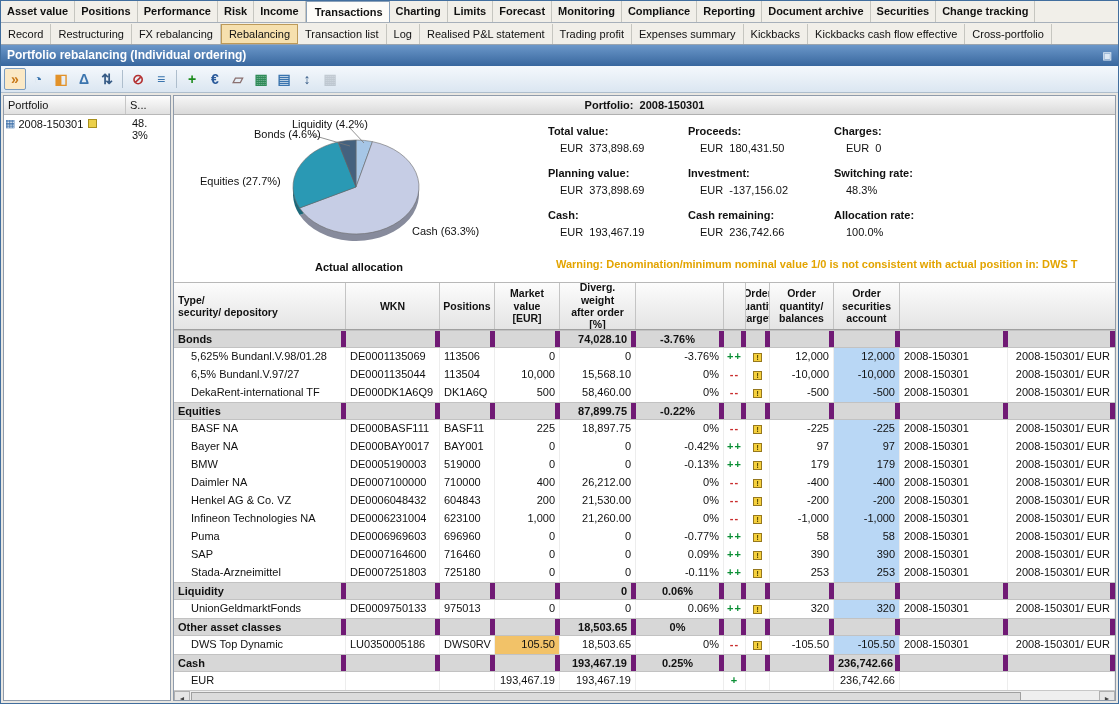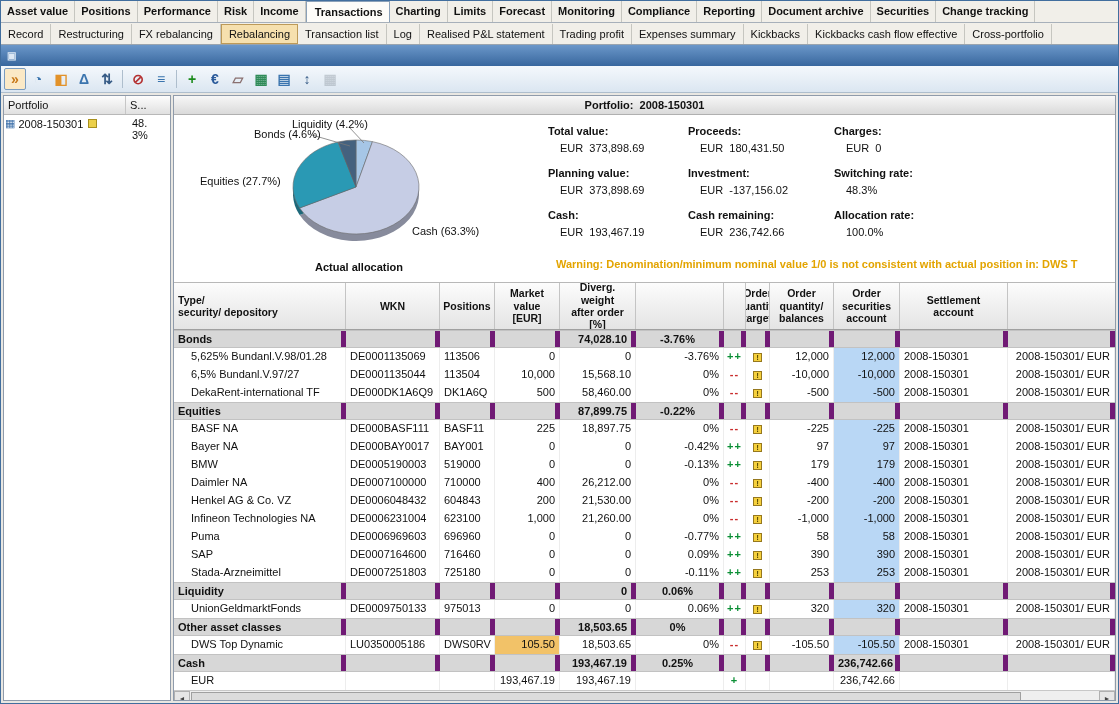--- a/index.html
+++ b/index.html
@@ -138,20 +138,21 @@
       <div class="subtab">Log</div>
       <div class="subtab">Realised P&amp;L statement</div>
       <div class="subtab">Trading profit</div>
       <div class="subtab">Expenses summary</div>
       <div class="subtab">Kickbacks</div>
       <div class="subtab">Kickbacks cash flow effective</div>
       <div class="subtab">Cross-portfolio</div>
     </div>
 
   <div class="titlebar">
+    <span>Portfolio rebalancing (Individual ordering)</span>
     <span class="corner">▣</span>
   </div>
 
   <div class="toolbar" id="toolbar">
       <div class="tbtn selected" style="color: rgb(200, 120, 24);">»</div>
       <div class="tbtn" style="color: rgb(58, 116, 174);">◔</div>
       <div class="tbtn" style="color: rgb(226, 146, 42);">◧</div>
       <div class="tbtn" style="color: rgb(58, 116, 174);">Δ</div>
       <div class="tbtn" style="color: rgb(53, 90, 133);">⇅</div>
       <div class="tsep"></div>
@@ -262,22 +263,20 @@
           <div class="th"></div>
           <div class="th"></div>
           <div class="th">Order
 quantity
 target</div>
           <div class="th">Order
 quantity/
 balances</div>
           <div class="th">Order
 securities account</div>
-          <div class="th">Settlement
-account</div>
         </div>
       <div class="tbl-body" id="tbl-body">
           <div class="tr group">
             <div class="td name">Bonds</div>
             <div class="td "></div>
             <div class="td "></div>
             <div class="td r"></div>
             <div class="td r">74,028.10</div>
             <div class="td c">-3.76%</div>
             <div class="td sig"></div>

